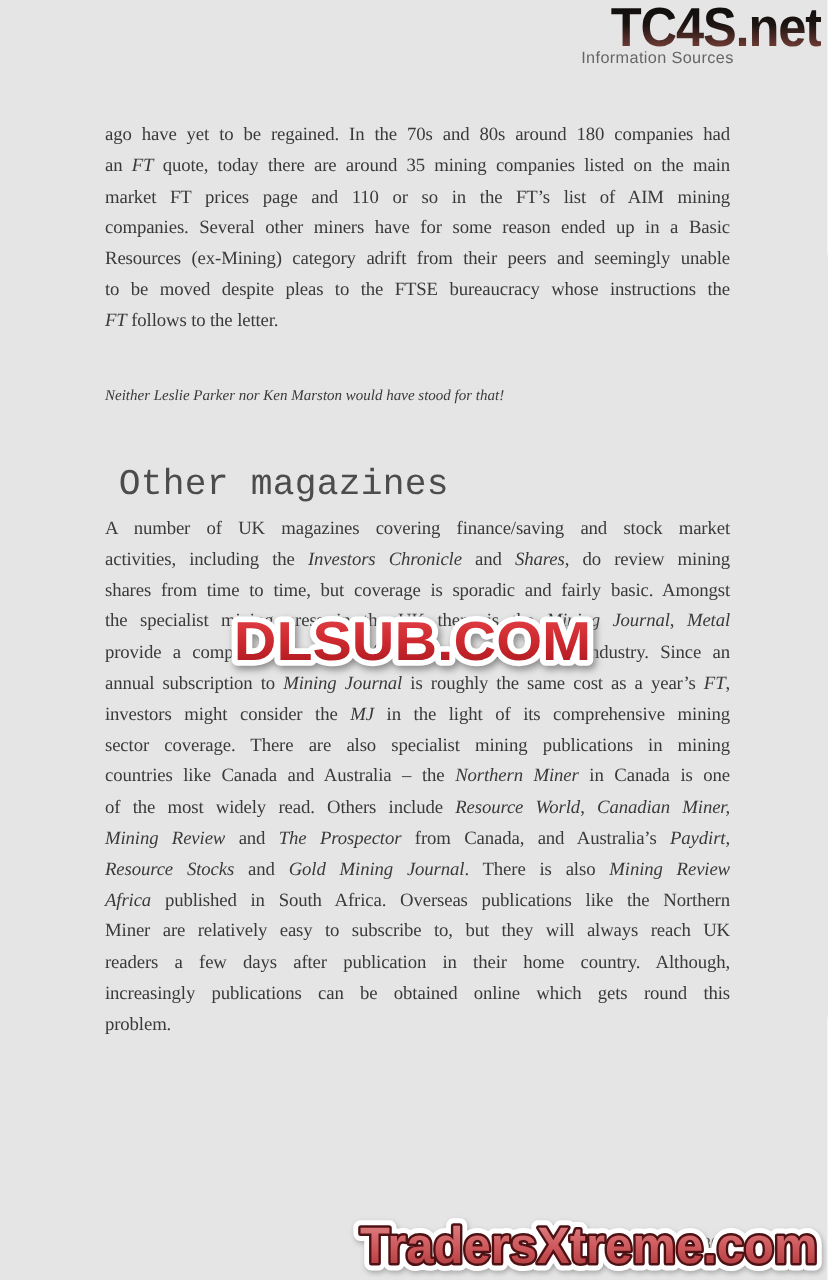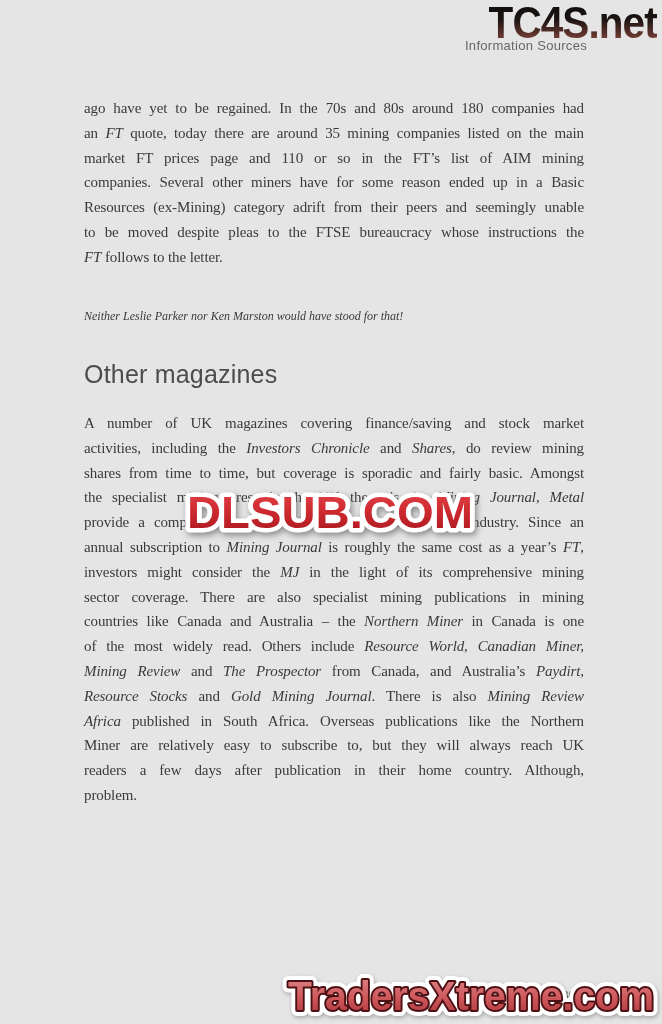--- a/index.html
+++ b/index.html
@@ -30,23 +30,23 @@
     -moz-text-align-last:left;
   }
   .it{font-style:italic;}
   .note{
     position:absolute;left:84px;top:304px;width:520px;
     font-family:"Liberation Serif", serif;
     font-style:italic;font-size:12px;line-height:24.8px;
     color:#3a3a3a;
   }
   .section-heading{
-    position:absolute;left:84px;top:360px;margin:0;
-    font-family:Liberation Sans, sans-serif;
-    font-weight:400;font-size:25px;color:#4c4c4c;
+    position:absolute;left:84px;top:360px;margin:11px;
+    font-family:Liberation Mono, monospace;
+    font-weight:400;font-size:29px;color:#4c4c4c;
     letter-spacing:0.2px;
   }
   
   .tc4s{position:absolute;top:2px;right:5px;text-align:right;}
   .tc4s-text{
     display:inline-block;
     font-family:"Liberation Sans", sans-serif;
     font-weight:800;font-size:44px;line-height:42px;
     letter-spacing:-1px;
     transform:scaleX(0.92);transform-origin:100% 50%;
@@ -107,20 +107,21 @@
       <div class="line"><span>annual subscription to </span><span class="it">Mining Journal</span><span> is roughly the same cost as a year’s </span><span class="it">FT</span><span>,</span></div>
       <div class="line"><span>investors might consider the </span><span class="it">MJ</span><span> in the light of its comprehensive mining</span></div>
       <div class="line"><span>sector coverage. There are also specialist mining publications in mining</span></div>
       <div class="line"><span>countries like Canada and Australia – the </span><span class="it">Northern Miner</span><span> in Canada is one</span></div>
       <div class="line"><span>of the most widely read. Others include </span><span class="it">Resource World</span><span>, </span><span class="it">Canadian Miner,</span></div>
       <div class="line"><span class="it">Mining Review</span><span> and </span><span class="it">The Prospector</span><span> from Canada, and Australia’s </span><span class="it">Paydirt,</span></div>
       <div class="line"><span class="it">Resource Stocks</span><span> and </span><span class="it">Gold Mining Journal</span><span>. There is also </span><span class="it">Mining Review</span></div>
       <div class="line"><span class="it">Africa</span><span> published in South Africa. Overseas publications like the Northern</span></div>
       <div class="line"><span>Miner are relatively easy to subscribe to, but they will always reach UK</span></div>
       <div class="line"><span>readers a few days after publication in their home country. Although,</span></div>
+      <div class="line"><span>increasingly publications can be obtained online which gets round this</span></div>
       <div class="line last"><span>problem.</span></div>
     </div>
 
   <svg class="dlsub" viewBox="0 0 304 64" aria-hidden="true">
     <defs>
       <linearGradient id="redg" x1="0" y1="0" x2="0" y2="1">
         <stop offset="0%" stop-color="#e4434a"></stop>
         <stop offset="45%" stop-color="#cf2b31"></stop>
         <stop offset="100%" stop-color="#a8151c"></stop>
       </linearGradient>

